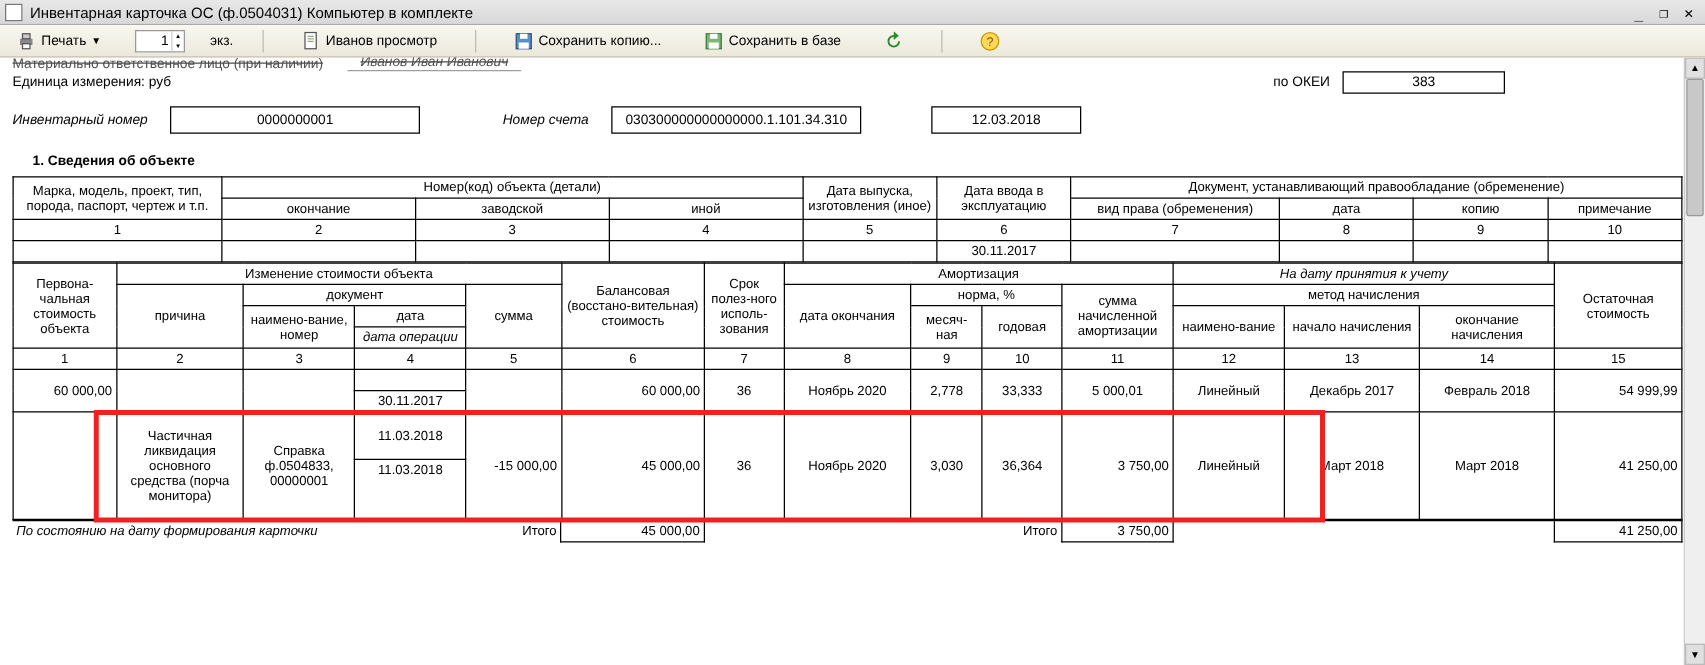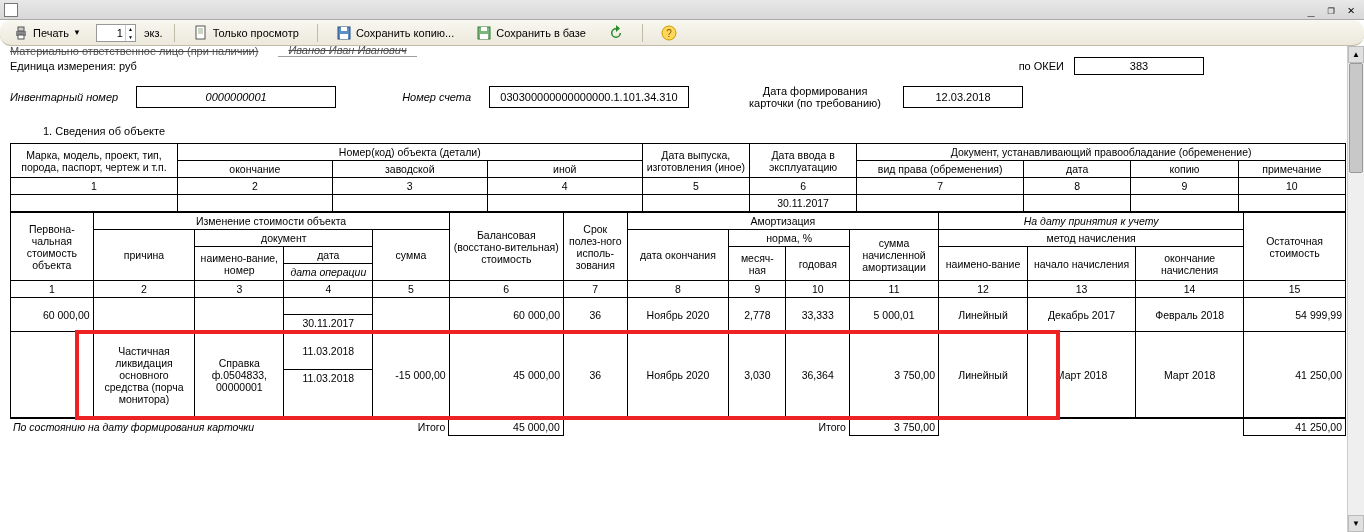--- a/index.html
+++ b/index.html
@@ -35,22 +35,21 @@
     font-size: 12px;
     cursor: default;
   }
   .toolbar {
     background: linear-gradient(#f8f8f0, #ece8dc);
     border-bottom: 1px solid #c0bca8;
     height: 26px;
     display: flex;
     align-items: center;
     padding: 0 6px;
-    gap: 8px;
-    border-radius: 11px;
+    gap: 20px;
   }
   .tool-btn {
     display: flex; align-items:center;
     padding: 2px 6px;
     border: 1px solid transparent;
     border-radius: 3px;
     gap: 4px;
     cursor: default;
   }
   .tool-sep {
@@ -104,21 +103,21 @@
     display:inline-block;
   }
   .header-grid {
     display:flex; align-items:center; gap:18px;
     margin: 10px 0 16px 0;
   }
   .header-grid .lbl { font-style: italic; }
   .header-grid .box {
     border:1px solid #000; padding: 4px 10px; min-width:160px; text-align:center;
   }
-  .sect-title { font-weight:normal; margin: 6px 0 6px 33px; }
+  .sect-title { font-weight:bold; margin: 6px 0 6px 16px; }
   table.t1, table.t2 {
     border-collapse: collapse;
     width: 1336px;
     table-layout: fixed;
   }
   table.t1 th, table.t1 td,
   table.t2 th, table.t2 td {
     border: 1px solid #000;
     padding: 2px 3px;
     text-align:center;
@@ -135,20 +134,21 @@
     position:absolute;
     border: 4px solid #e22;
     pointer-events:none;
   }
 </style>
 </head>
 <body>
 
 <div class="window-title">
   <span class="title-icon"></span>
+  <span>Инвентарная карточка ОС (ф.0504031) Компьютер в комплекте</span>
   <span class="spacer"></span>
   <span class="win-btn">_</span>
   <span class="win-btn">❐</span>
   <span class="win-btn">✕</span>
 </div>
 
 <div class="toolbar">
   <div class="tool-btn">
     <span class="icon">
       <svg viewBox="0 0 16 16">
@@ -171,21 +171,21 @@
   <div class="tool-sep"></div>
   <div class="tool-btn">
     <span class="icon">
       <svg viewBox="0 0 16 16">
           <rect x="3" y="1" width="9" height="13" fill="#fff" stroke="#555"></rect>
           <line x1="5" y1="4" x2="10" y2="4" stroke="#9a8"></line>
           <line x1="5" y1="6" x2="10" y2="6" stroke="#9a8"></line>
           <line x1="5" y1="8" x2="10" y2="8" stroke="#9a8"></line>
         </svg>
     </span>
-    <span>Только просмотр</span>
+    <span>Иванов просмотр</span>
   </div>
   <div class="tool-sep"></div>
   <div class="tool-btn">
     <span class="icon">
       <svg viewBox="0 0 16 16">
           <rect x="2" y="2" width="12" height="12" fill="#5a90c8" stroke="#2a5080"></rect>
           <rect x="5" y="2" width="6" height="4" fill="#fff"></rect>
           <rect x="4" y="9" width="8" height="5" fill="#fff"></rect>
         </svg>
     </span>
@@ -232,26 +232,25 @@
       <span>Единица измерения: руб</span>
       <span class="fill"></span>
       <span>по ОКЕИ</span>
       <span style="width:10px;"></span>
       <span class="boxed" style="min-width:130px;border-width:1px;">383</span>
       <span style="width:150px;"></span>
     </div>
 
     <div class="header-grid">
       <span class="lbl">Инвентарный номер</span>
-      <span class="box" style="min-width:200px;font-style:italic;">0000000001</span>
+      <span class="box" style="min-width:200px;">0000000001</span>
       <span style="width:30px;"></span>
       <span class="lbl">Номер счета</span>
       <span class="box" style="min-width:200px;">030300000000000000.1.101.34.310</span>
       <span style="width:20px;"></span>
-      <span style="text-align:center;max-width:140px;">Дата формирования карточки (по требованию)</span>
       <span class="box" style="min-width:120px;">12.03.2018</span>
     </div>
 
     <div class="sect-title">1. Сведения об объекте</div>
 
     <table class="t1">
       <colgroup>
         <col style="width:140px">
           <col style="width:130px">
           <col style="width:130px">

